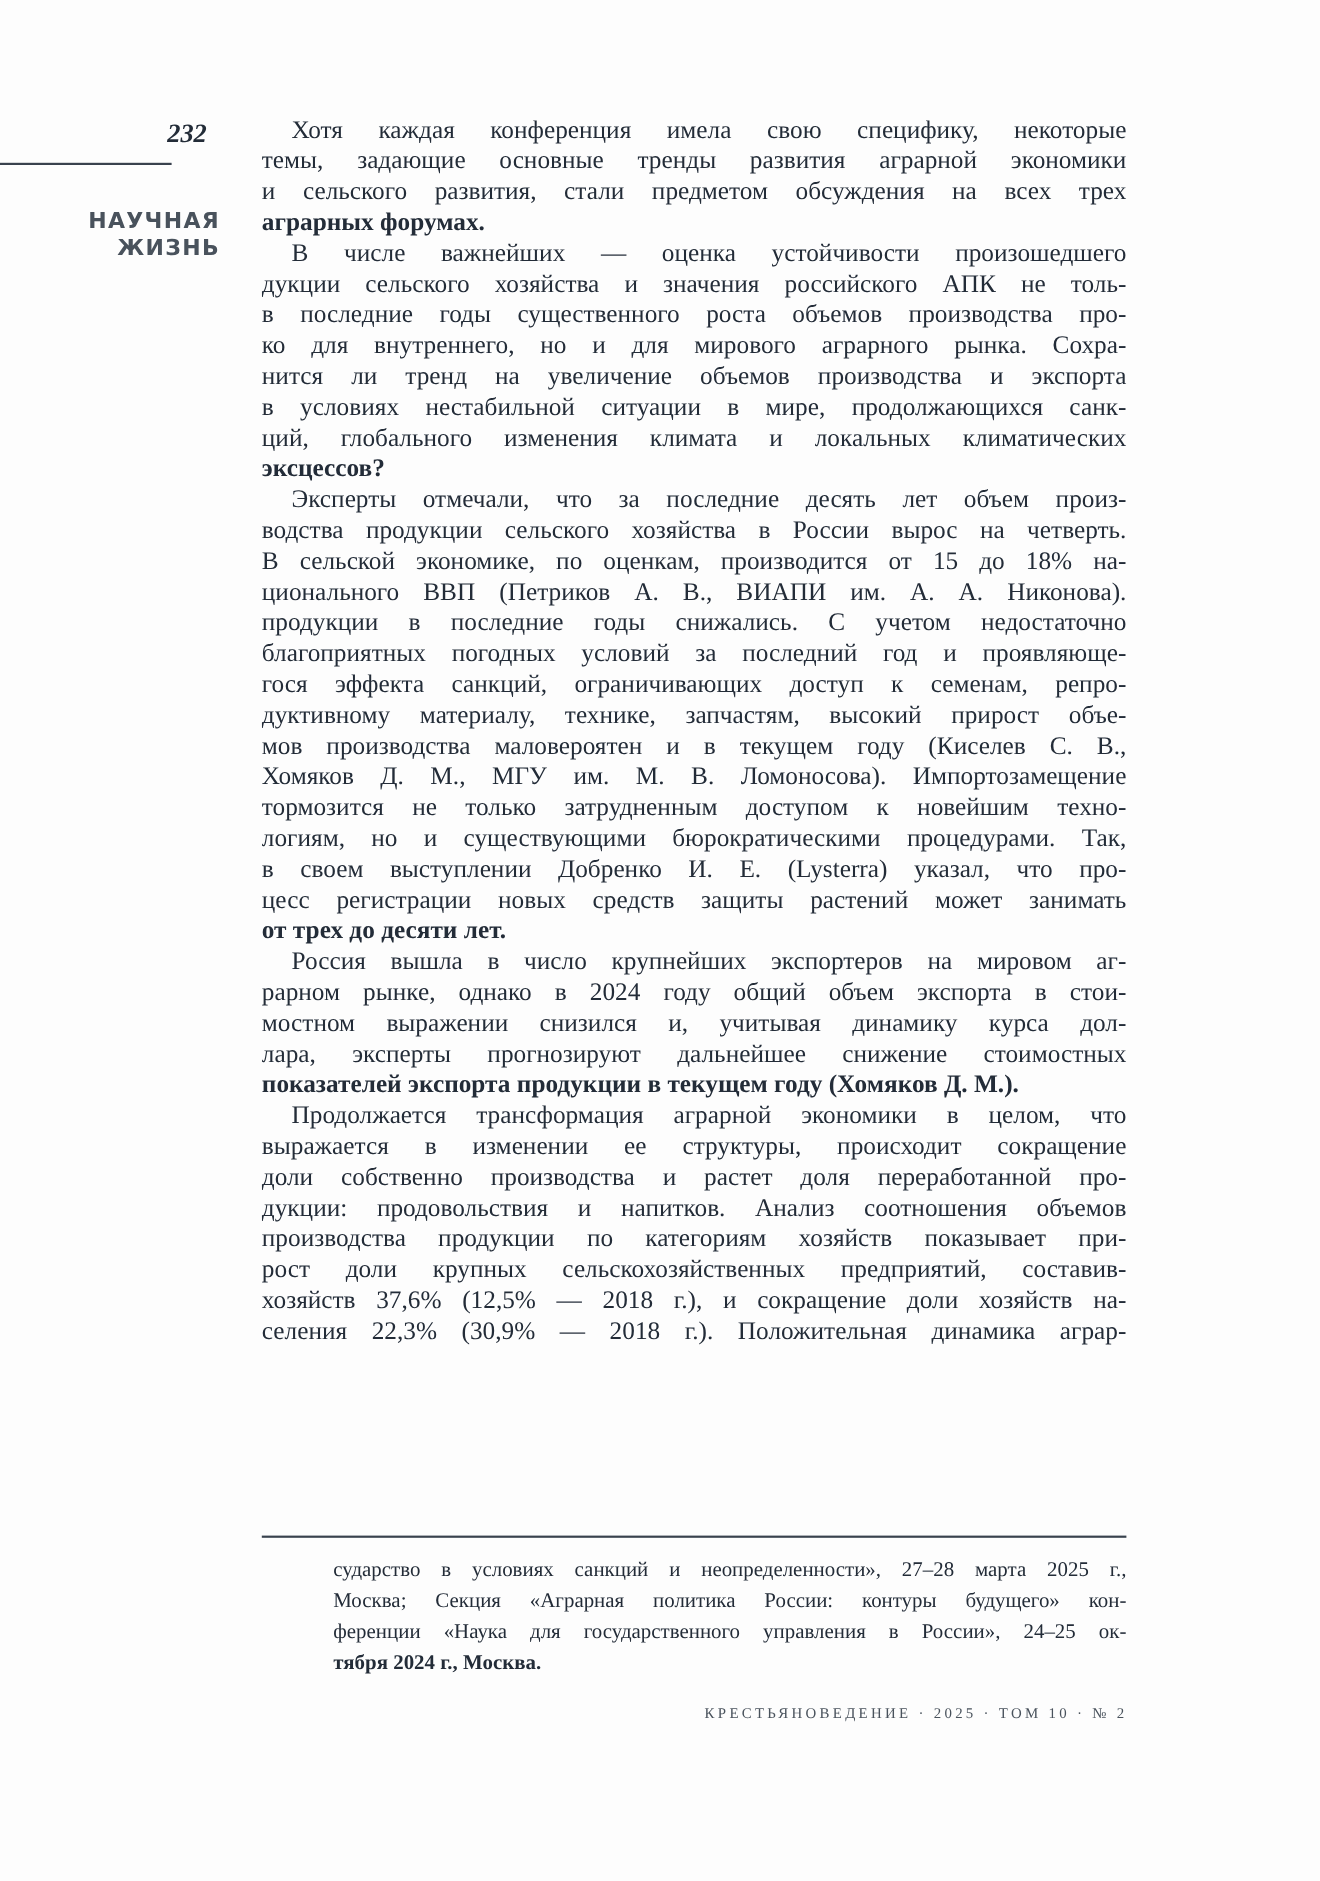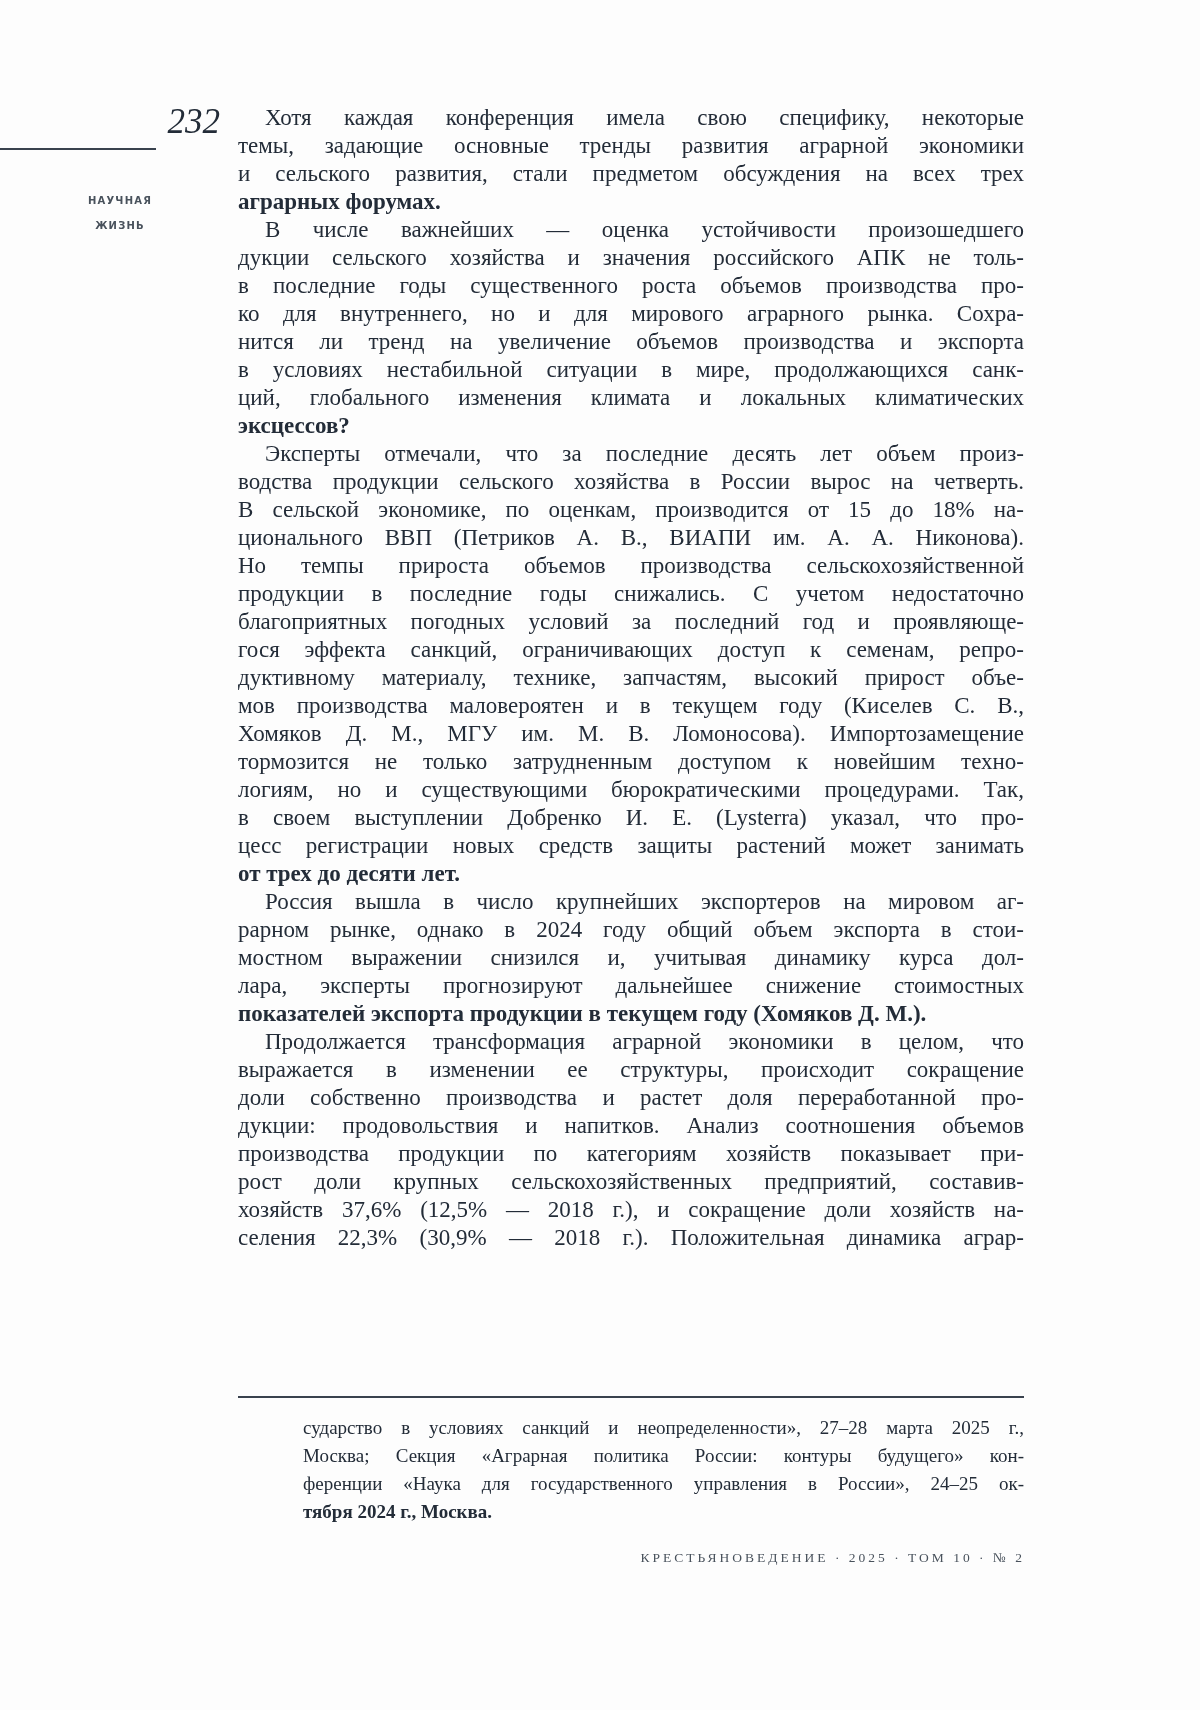--- a/index.html
+++ b/index.html
@@ -18,29 +18,29 @@
     font-family:"Liberation Serif","DejaVu Serif",serif;
     color:var(--ink);
   }
   
   .head-rule{
     position:absolute;left:0;top:148px;width:156px;height:2px;
     background:var(--rule);
   }
   .page-number{
     position:absolute;left:152px;top:102px;width:68px;
-    font-style:italic;font-size:35px;line-height:40px;
-    text-align:right;color:var(--ink);
+    font-style:italic;font-size:24px;line-height:40px;
+    text-align:left;color:var(--ink);font-weight:bold;
   }
   .section-label{
     position:absolute;left:40px;top:188px;width:160px;
     font-family:"DejaVu Sans","Liberation Sans",sans-serif;
-    font-weight:700;font-size:10px;line-height:25px;
+    font-weight:700;font-size:20px;line-height:25px;
     letter-spacing:1.2px;color:var(--muted);
-    text-align:center;
+    text-align:right;
   }
   
   .article-body{
     position:absolute;left:238px;top:104px;width:786px;
     font-size:23px;line-height:28px;
     color:var(--ink);
   }
   .para{margin:0;}
   .line{
     text-align:justify;
@@ -104,21 +104,20 @@
         <div class="line">нится ли тренд на увеличение объемов производства и экспорта</div>
         <div class="line">в условиях нестабильной ситуации в мире, продолжающихся санк-</div>
         <div class="line">ций, глобального изменения климата и локальных климатических</div>
         <div class="line endline">эксцессов?</div>
       </div>
       <div class="para">
         <div class="line indent">Эксперты отмечали, что за последние десять лет объем произ-</div>
         <div class="line">водства продукции сельского хозяйства в России вырос на четверть.</div>
         <div class="line">В сельской экономике, по оценкам, производится от 15 до 18% на-</div>
         <div class="line">ционального ВВП (Петриков А. В., ВИАПИ им. А. А. Никонова).</div>
-        <div class="line">Но темпы прироста объемов производства сельскохозяйственной</div>
         <div class="line">продукции в последние годы снижались. С учетом недостаточно</div>
         <div class="line">благоприятных погодных условий за последний год и проявляюще-</div>
         <div class="line">гося эффекта санкций, ограничивающих доступ к семенам, репро-</div>
         <div class="line">дуктивному материалу, технике, запчастям, высокий прирост объе-</div>
         <div class="line">мов производства маловероятен и в текущем году (Киселев С. В.,</div>
         <div class="line">Хомяков Д. М., МГУ им. М. В. Ломоносова). Импортозамещение</div>
         <div class="line">тормозится не только затрудненным доступом к новейшим техно-</div>
         <div class="line">логиям, но и существующими бюрократическими процедурами. Так,</div>
         <div class="line">в своем выступлении Добренко И. Е. (Lysterra) указал, что про-</div>
         <div class="line">цесс регистрации новых средств защиты растений может занимать</div>

